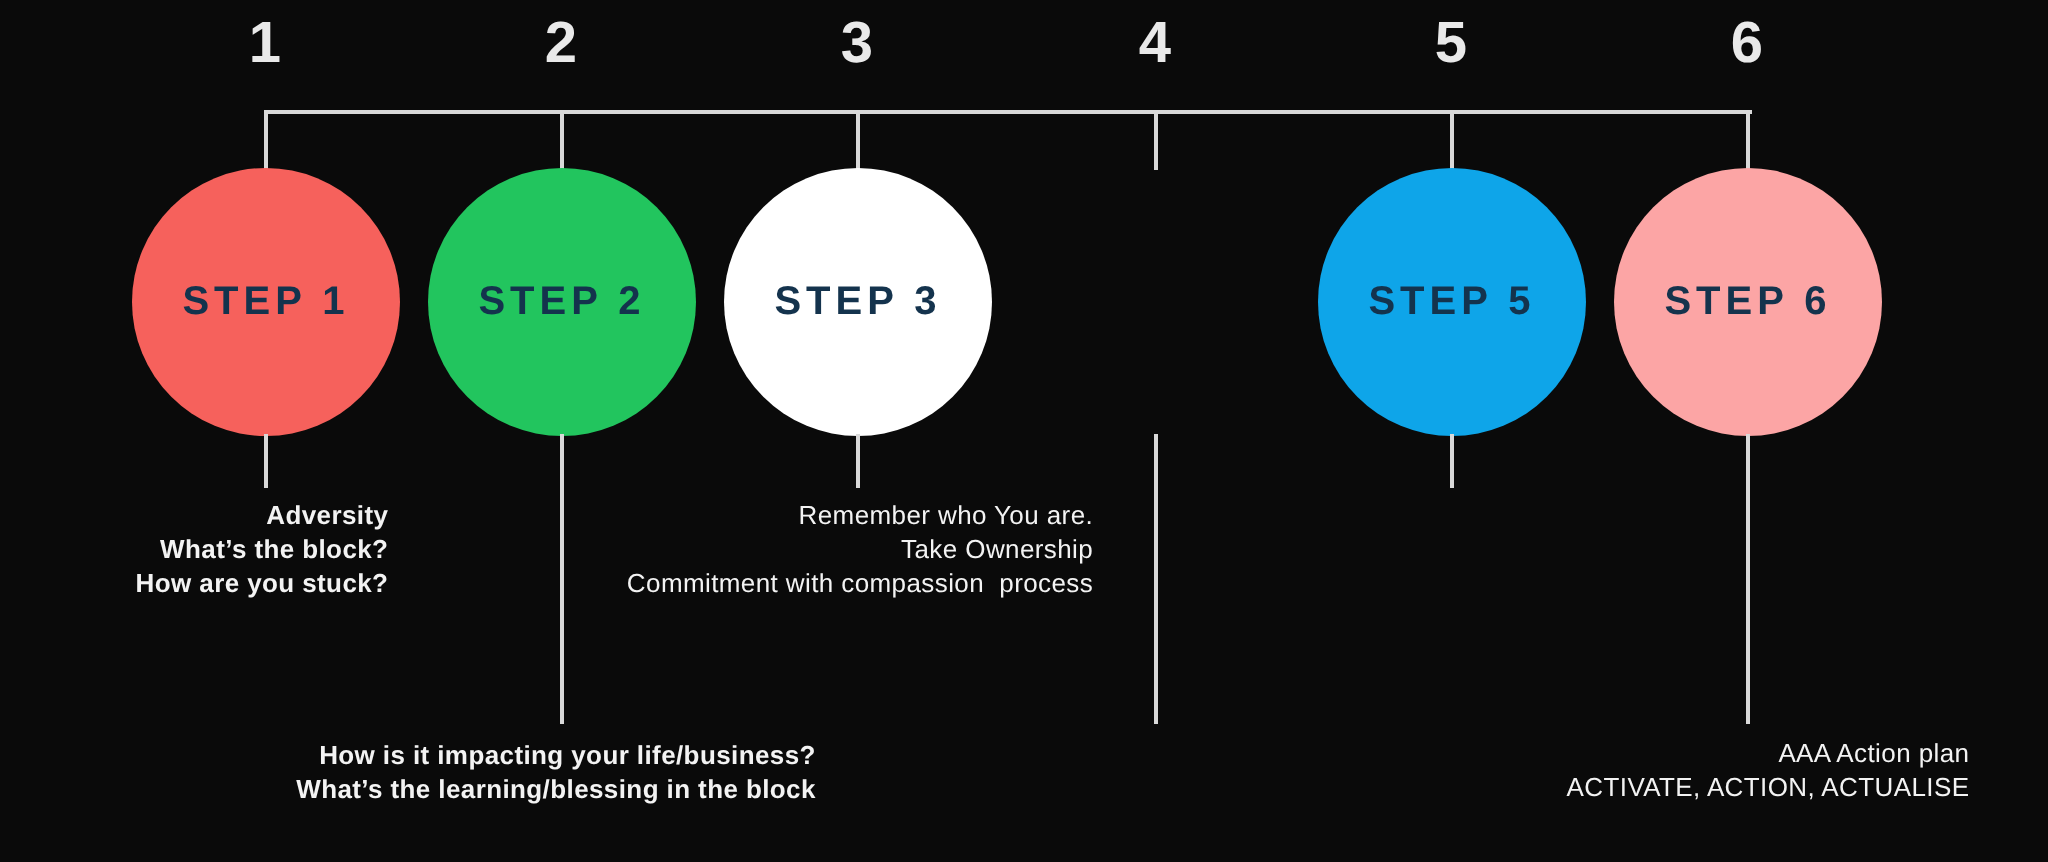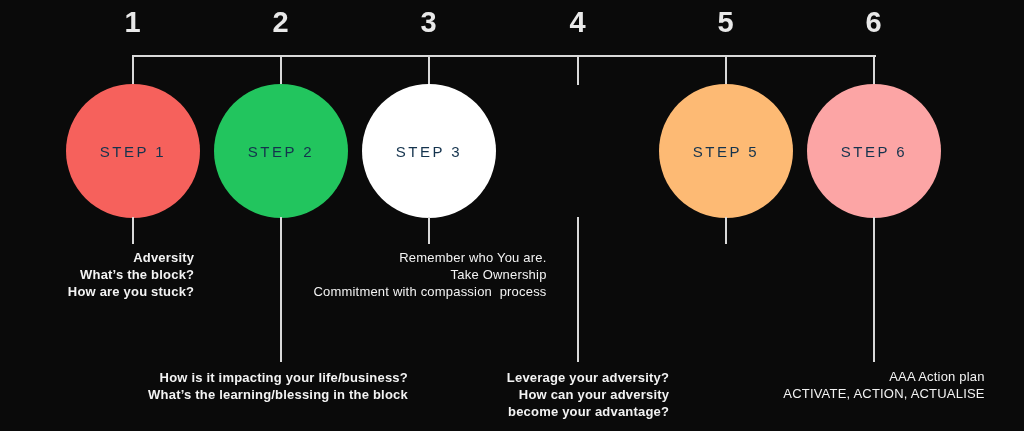--- a/index.html
+++ b/index.html
@@ -29,21 +29,21 @@
     background:#d9d9d9;
   }
   
   .circle{
     position:absolute;top:84px;width:134px;height:134px;
     transform:translateX(-50%);
     border-radius:50%;
     display:flex;align-items:center;justify-content:center;
   }
   .circle .lbl{
-    font-size:15px;font-weight:normal;letter-spacing:2.5px;
+    font-size:20px;font-weight:bold;letter-spacing:2.5px;
     color:#14334d;white-space:pre;
   }
   
   .drop{
     position:absolute;top:217px;width:2px;
     transform:translateX(-50%);
     background:#d9d9d9;
   }
   .drop.short{height:27px;}
   .drop.long{height:145px;}
@@ -88,21 +88,21 @@
 
   <div class="circle x0" style="background: rgb(246, 97, 92);">
     <span class="lbl">STEP 1</span>
   </div>
   <div class="circle x1" style="background: #22c55e;">
     <span class="lbl">STEP 2</span>
   </div>
   <div class="circle x2" style="background: rgb(255, 255, 255);">
     <span class="lbl">STEP 3</span>
   </div>
-  <div class="circle x4" style="background: #fdba74; align-items: center;">
+  <div class="circle x4" style="background: #0ea5e9; align-items: center;">
     <span class="lbl">STEP 5</span>
   </div>
   <div class="circle x5" style="background: #fca5a5;">
     <span class="lbl">STEP 6</span>
   </div>
 
   <div class="drop short x0"></div>
   <div class="drop long  x1"></div>
   <div class="drop short x2"></div>
   <div class="drop long  x3"></div>
@@ -119,25 +119,20 @@
     <div class="dline">How is it impacting your life/business?</div>
     <div class="dline">What’s the learning/blessing in the block</div>
   </div>
 
   <div class="desc d2">
     <div class="dline">Remember who You are.</div>
     <div class="dline">Take Ownership</div>
     <div class="dline">Commitment with compassion  process</div>
   </div>
 
-  <div class="desc bold d3">
-    <div class="dline">Leverage your adversity?</div>
-    <div class="dline">How can your adversity</div>
-    <div class="dline">become your advantage?</div>
-  </div>
 
 
   <div class="desc d5">
     <div class="dline">AAA Action plan</div>
     <div class="dline">ACTIVATE, ACTION, ACTUALISE</div>
   </div>
 
 </div>
 
 </body></html>

